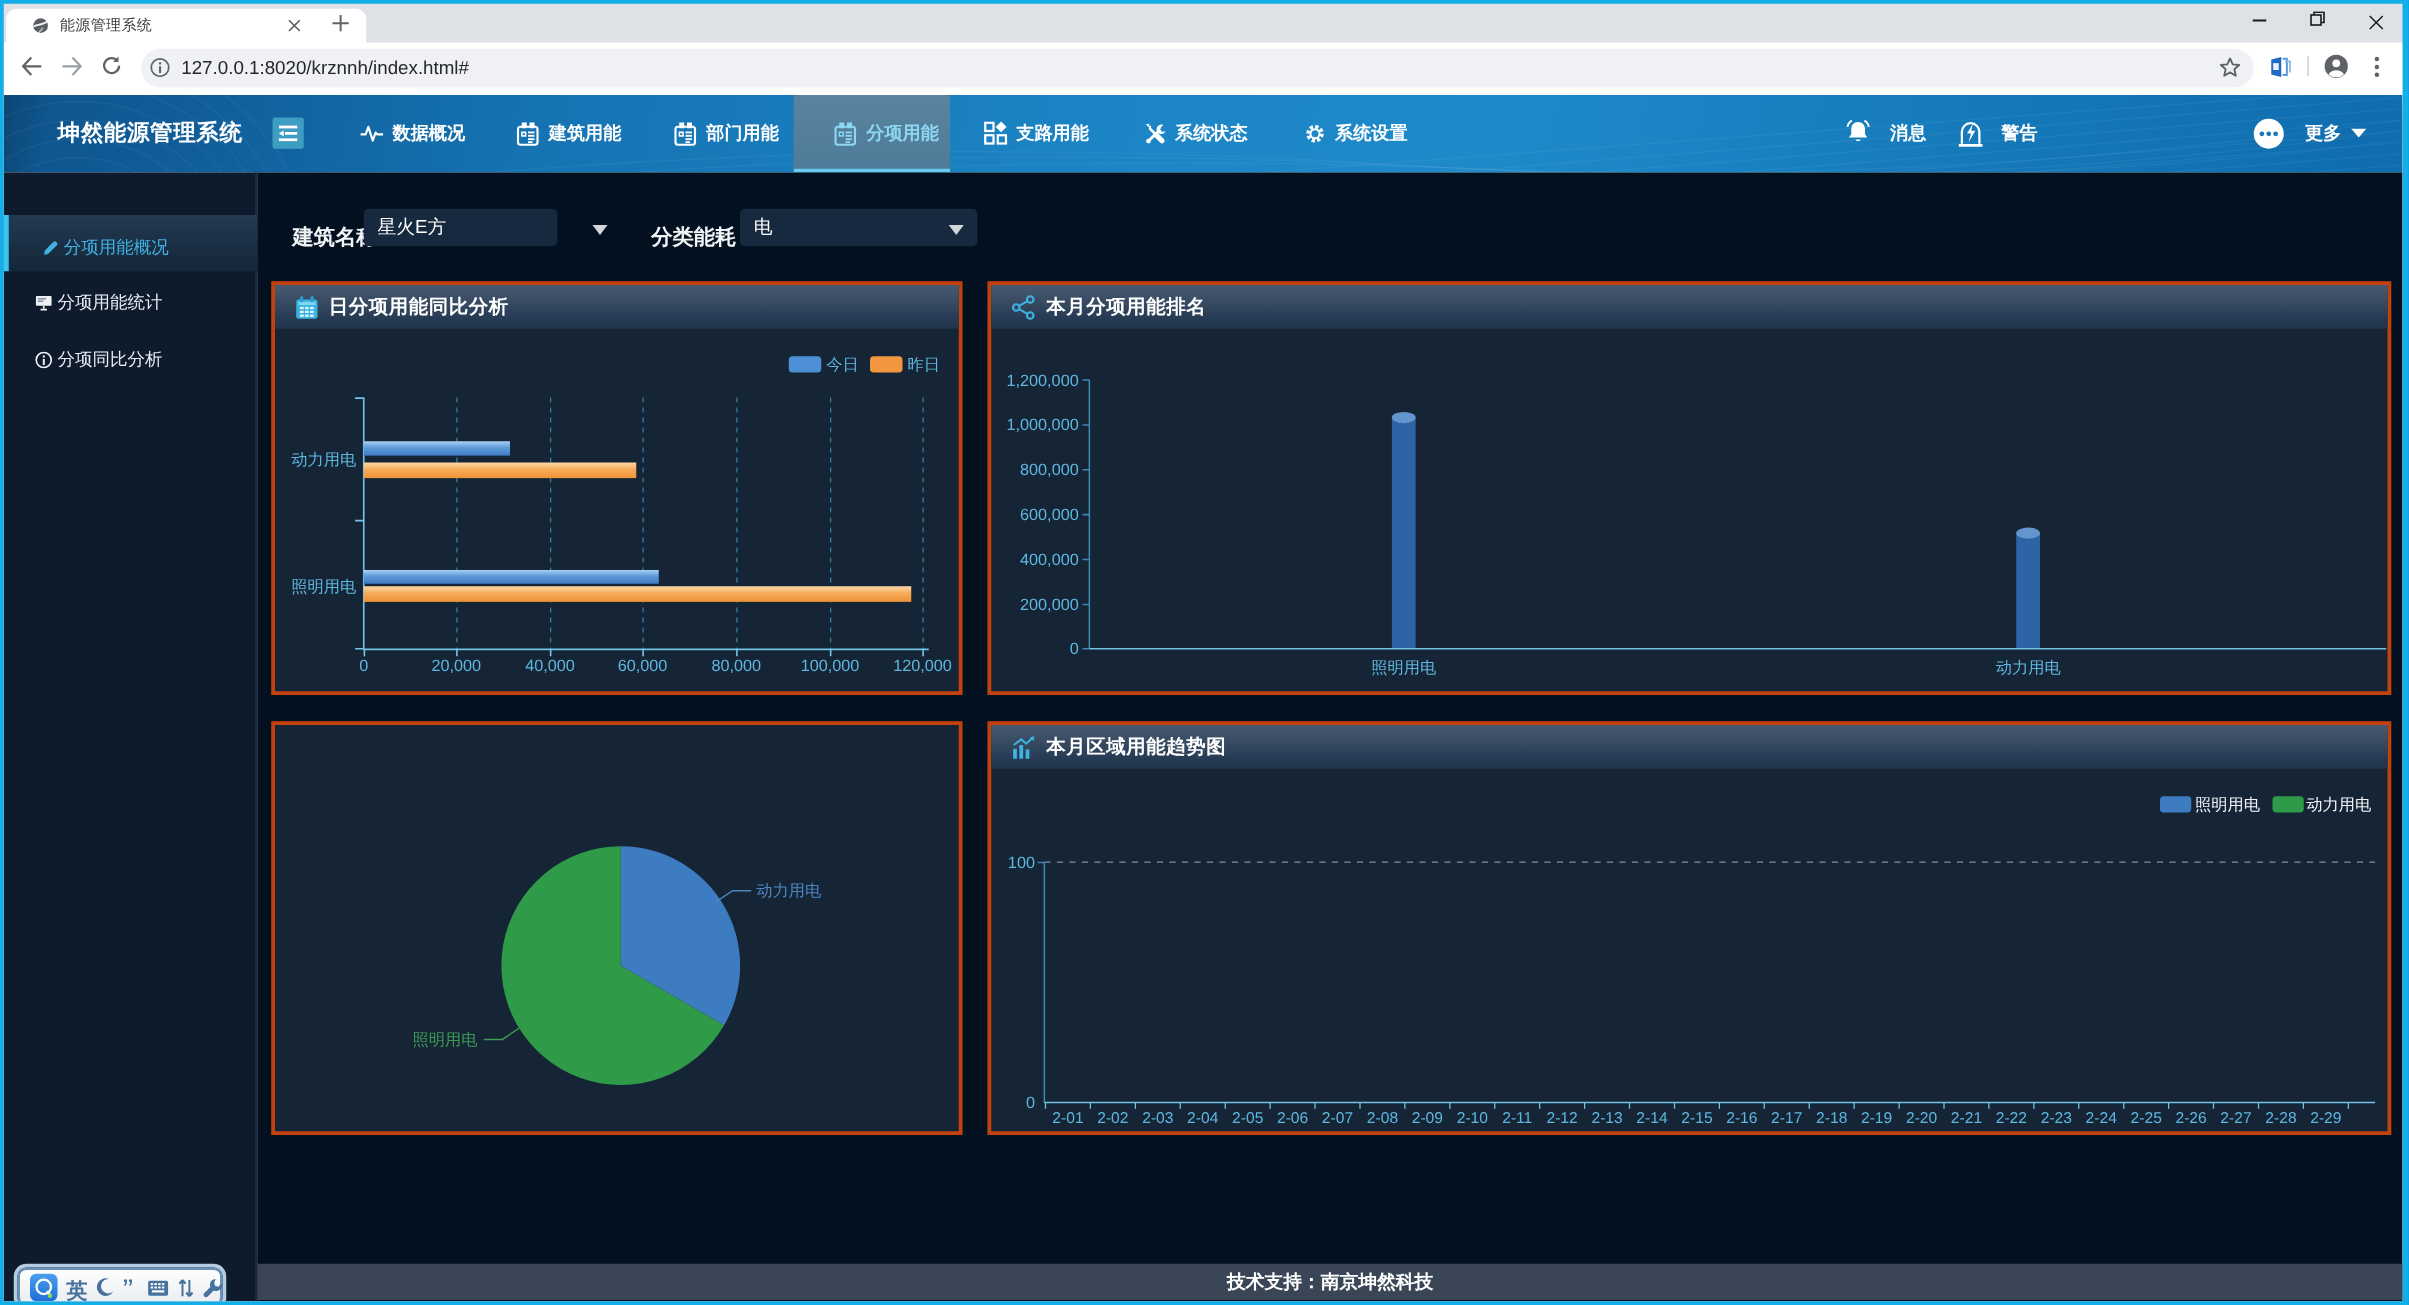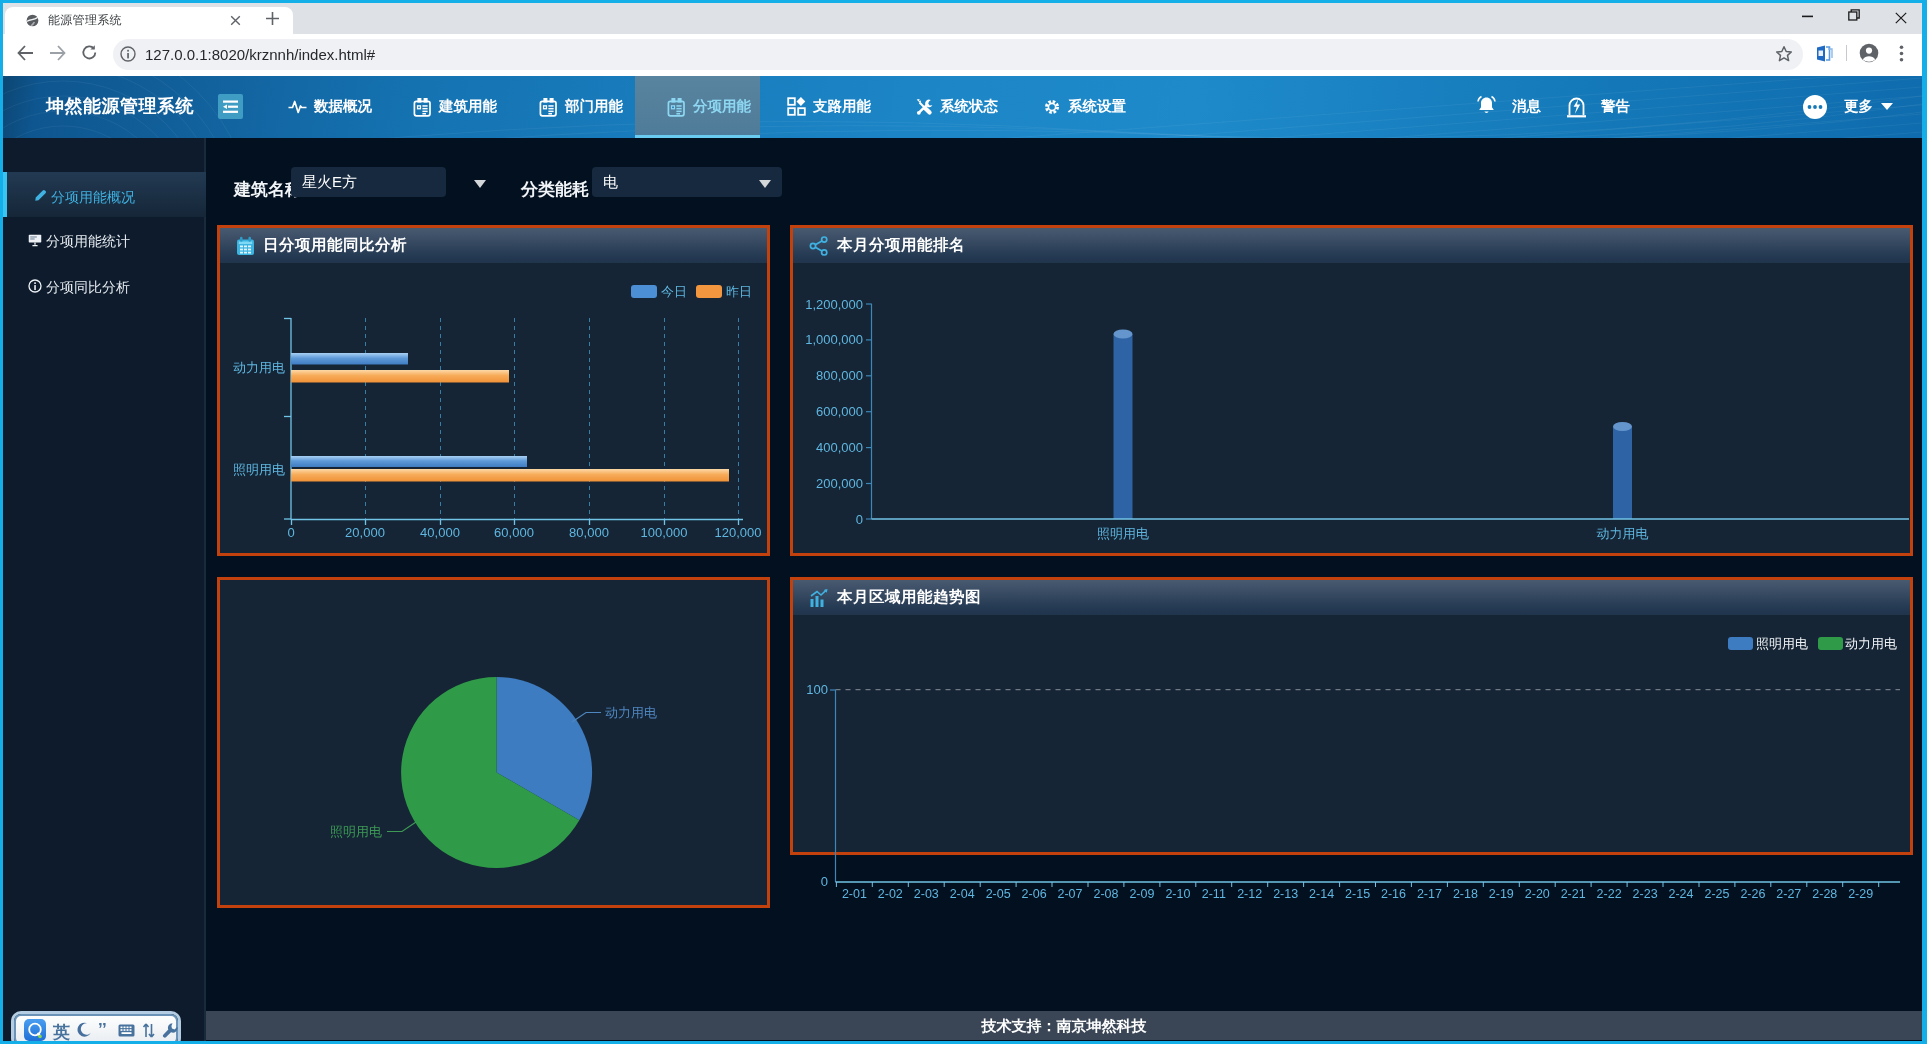--- a/index.html
+++ b/index.html
@@ -20,21 +20,21 @@
 #toggle{position:absolute;left:215px;top:91px;width:25px;height:25px;background:#3f9dc4;border-radius:2px}
 .mi{position:absolute;top:73px;height:61.5px;display:flex;align-items:center;color:#fff;font-size:14.5px;font-weight:bold}
 .mi svg{margin-right:7px}
 .mi.act{color:#8ed7f2}
 #acttab{position:absolute;left:632px;top:73px;width:124.5px;height:61.5px;background:linear-gradient(180deg,#59849f,#4e7b99)}
 #actline{position:absolute;left:632px;top:131.5px;width:124.5px;height:3px;background:#69cbf0}
 
 #side{position:absolute;left:0;top:134.5px;width:203px;height:903.5px;background:#0d1b2c;border-right:2px solid #1a2a3d}
 #sact{position:absolute;left:0;top:168.5px;width:203px;height:45.5px;background:linear-gradient(180deg,#223a52 0%,#1b2f44 55%,#152638 100%)}
 #sbar{position:absolute;left:0;top:168.5px;width:4px;height:45.5px;background:#38c5f1}
-.si{position:absolute;display:flex;align-items:flex-start;font-size:14px;color:#e8edf2;height:18px}
+.si{position:absolute;display:flex;align-items:center;font-size:14px;color:#e8edf2;height:18px}
 .si svg{margin-right:5px}
 
 #content{position:absolute;left:203px;top:134.5px;width:1716px;height:903.5px;background:#03101f}
 .flabel{position:absolute;font-size:17px;font-weight:bold;color:#f2f5f8}
 .fsel{position:absolute;height:30px;background:#17293f;border-radius:4px;color:#fff;font-size:15px;line-height:30px;padding-left:11px}
 .far{position:absolute;width:0;height:0;border-left:6.5px solid transparent;border-right:6.5px solid transparent;border-top:8px solid #d4d7da}
 .panel{position:absolute;background:#152535;border:3px solid #c2410c}
 .phead{position:absolute;left:0;top:0;right:0;height:35px;background:linear-gradient(180deg,#475a70 0%,#3b4e65 30%,#253a53 78%,#20344c 100%);display:flex;align-items:center}
 .phead .tt{color:#fff;font-size:15.5px;font-weight:bold;letter-spacing:.5px;margin-left:8px}
 .phead svg{margin-left:16px}
@@ -412,21 +412,21 @@
 <div class="panel" style="left:214px;top:574px;width:553px;height:331px">
 <svg id="c3" width="553" height="296" viewBox="0 0 553 296" style="position:absolute;left:0;top:35px">
 <path d="M276.6 157.5 L276.6 62 A95.5 95.5 0 0 1 359.3 205.25 Z" fill="#3e7cc2"></path>
 <path d="M276.6 157.5 L359.3 205.25 A95.5 95.5 0 1 1 276.6 62 Z" fill="#2f9b49"></path>
 <path d="M352 107 L366 97.5 H381" fill="none" stroke="#4e86c0" stroke-width="1.2"></path>
 <text x="385" y="102" font-size="13" fill="#4e86c0">动力用电</text>
 <path d="M196 207 L182 216.5 H167" fill="none" stroke="#3c9a55" stroke-width="1.2"></path>
 <text x="162" y="221" font-size="13" fill="#3c9a55" text-anchor="end">照明用电</text>
 </svg>
 </div>
-<div class="panel" style="left:787px;top:574px;width:1123px;height:278px">
+<div class="panel" style="left:787px;top:574px;width:1123px;height:331px">
 <div class="phead">
         <svg width="20" height="20" viewBox="0 0 20 20">
           <g fill="#3fb2e2">
             <rect x="1.5" y="11" width="3" height="8"></rect>
             <rect x="6.5" y="8" width="3" height="11"></rect>
             <rect x="11.5" y="11.5" width="3" height="7.5"></rect>
           </g>
           <path d="M2 8 L8 3.5 L12 7 L17.5 1.8" fill="none" stroke="#3fb2e2" stroke-width="1.6"></path>
           <path d="M18.5 1 L14.8 2 L17.8 4.8 Z" fill="#3fb2e2"></path>
         </svg>

